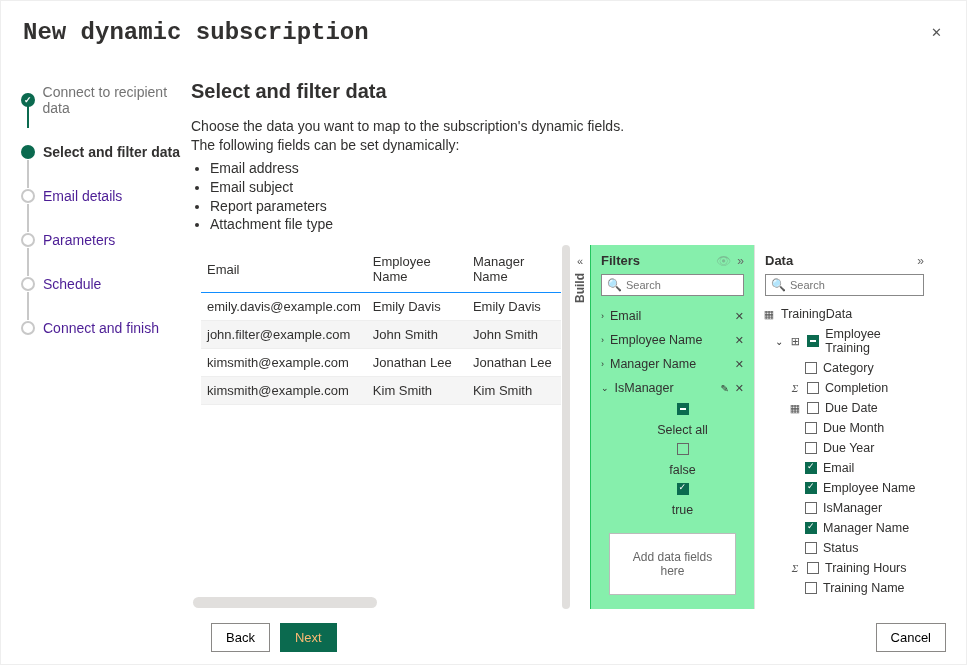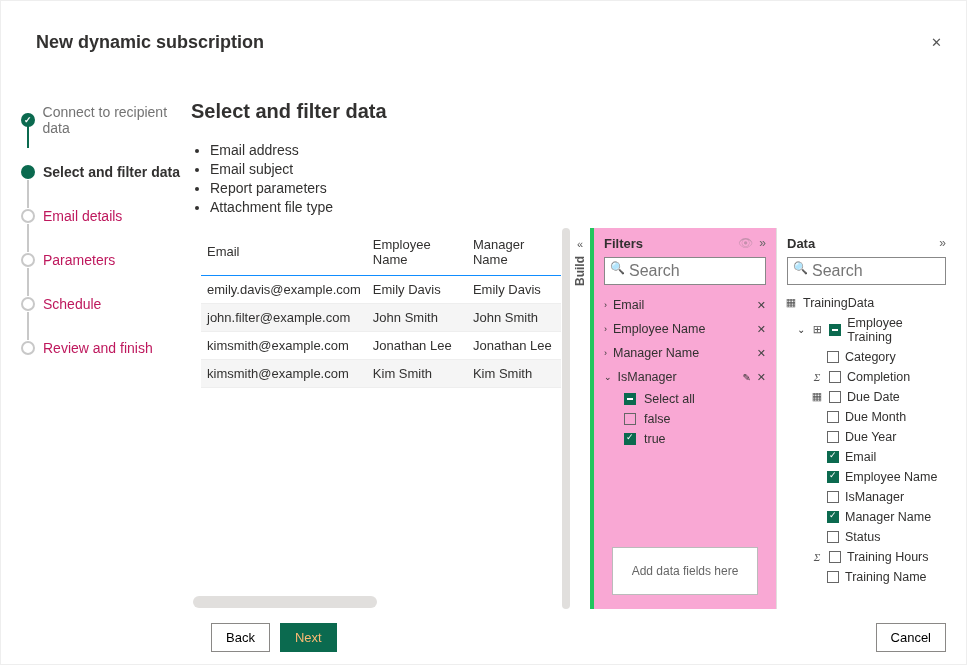--- a/index.html
+++ b/index.html
@@ -1,27 +1,27 @@
 <!DOCTYPE html>
 <html><head>
 <meta charset="utf-8">
 <style>
   * { box-sizing: border-box; }
   html, body { margin:0; padding:0; height:100%; font-family:"Segoe UI",Arial,sans-serif; font-size:13px; color:#323130; background:#fff; }
   .dialog { width:967px; height:665px; display:flex; flex-direction:column; border:1px solid #eee; position:relative; }
   .header { display:flex; align-items:center; justify-content:space-between; padding:14px 18px 10px; }
-  .header h1 { font-size:18px; font-weight:600; margin:17px; }
+  .header h1 { font-size:24px; font-weight:600; margin:4px;font-family:Liberation Mono, monospace; }
   .close-x { font-size:13px; color:#555; cursor:pointer; padding:4px 6px; }
   .body { display:flex; flex:1; overflow:hidden; }
   .steps { width:190px; padding:24px 0 0 20px; position:relative; }
   .step { display:flex; align-items:center; margin-bottom:28px; position:relative; }
   .step .dot { width:14px; height:14px; border:2px solid #c8c8c8; border-radius:50%; margin-right:8px; background:#fff; position:relative; z-index:2; display:flex; align-items:center; justify-content:center;}
   .step .line { position:absolute; left:6px; top:16px; width:2px; height:28px; background:#c8c8c8; z-index:1; }
   .step:last-child .line{ display:none;}
-  .step .label { font-size:14px; color:#be185d; }
+  .step .label { font-size:14px; color:#4c1d95; }
   .step.done .dot { background:#0b6a4f; border-color:#0b6a4f; }
   .step.done .dot::after { content:"✓"; font-size:9px; color:#fff; font-weight:bold;}
   .step.done .line { background:#0b6a4f;}
   .step.done .label { color:#737373; }
   .step.active .dot { background:#0b6a4f; border-color:#0b6a4f; }
   .step.active .label { font-weight:600; color:#323130; }
   .main { flex:1; display:flex; flex-direction:column; padding:20px 8px 0 0; overflow:hidden; }
   .main h2 { font-size:20px; font-weight:600; margin:0 0 14px; }
   .instr { font-size:14px; line-height:1.35; max-width:440px; }
   .instr ul { margin:4px 0 0 19px; padding:0; }
@@ -30,33 +30,33 @@
   .tbl { width:100%; border-collapse:collapse; font-size:13px; }
   .tbl th { text-align:left; font-weight:400; padding:8px 6px; border-bottom:1px solid #118dff; }
   .tbl td { padding:6px 6px; border-bottom:1px solid #eee; }
   .tbl tr:nth-child(even) td { background:#f5f5f5;}
   .tblscroll{ overflow:auto; height:380px; padding-left:8px;}
   .hscroll{height:12px; background:#e1dfdd; width:50%; border-radius:6px; margin-top:auto;}
   .rightscroller{ width:8px; background:#e1dfdd; border-radius:4px;}
   .build-tab { display:flex; flex-direction:column; align-items:center; width:20px; padding-top:10px; gap:6px; }
   .build-tab .chev{ font-size:11px; color:#555; cursor:pointer;}
   .build-tab .txt { writing-mode:vertical-rl; transform:rotate(180deg); font-size:12px; font-weight:600; color:#555; }
-  .panel { width:186px; background:#f9a8d4; display:flex; flex-direction:column; border-left:4px solid #22c55e; }
+  .panel { width:164px; background:#86efac; display:flex; flex-direction:column; border-left:1px solid #22c55e; }
   .panel-head { display:flex; align-items:center; justify-content:space-between; padding:8px 10px 6px; }
   .panel-head .ttl { font-weight:600; font-size:13px;}
   .panel-head .icons{ display:flex; gap:6px; color:#666; font-size:12px;}
   .panel-head .icons span{ cursor:pointer;}
   .search { margin:0 10px 8px; position:relative; }
-  .search input { width:100%; padding:4px 6px 4px 24px; border:1px solid #888; font-size:16px;}
+  .search input { width:100%; padding:4px 6px 4px 24px; border:1px solid #888; font-size:11px;}
   .search .mg { position:absolute; left:6px; top:4px; font-size:12px; color:#555; }
   .filter-item { display:flex; align-items:center; justify-content:space-between; padding:5px 10px; font-size:12.5px; }
   .filter-item .l { display:flex; align-items:center; gap:6px;}
   .filter-item .chv{ font-size:9px;}
   .filter-item .x { color:#444; cursor:pointer; font-size:11px;}
-  .sub { padding:3px 10px 3px 30px; font-size:12.5px; display:flex; align-items:center; gap:8px;}
+  .sub { padding:3px 10px 3px 30px; font-size:12.5px; display:flex; align-items:center; gap:8px;flex-direction:column;}
   .cbx{ width:12px; height:12px; border:1px solid #666; display:inline-block; vertical-align:middle; position:relative;}
   .cbx.checked{ background:#0b6a4f; border-color:#0b6a4f;}
   .cbx.checked::after{ content:"✓"; color:#fff; font-size:9px; position:absolute; left:1px; top:-2px;}
   .cbx.indet{ background:#0b6a4f; border-color:#0b6a4f;}
   .cbx.indet::after{ content:""; position:absolute; left:2px; right:2px; top:4px; height:2px; background:#fff;}
   .dropzone{ margin:auto 18px 14px; border:1px solid #bbb; background:#fff; text-align:center; padding:16px 18px; font-size:12px; color:#666;}
   .data-panel { width:180px; background:#fff; display:flex; flex-direction:column; border-left:1px solid #e1dfdd; }
   .tree { padding:0 6px; font-size:12.5px; overflow:auto;}
   .tree-row{ display:flex; align-items:center; gap:6px; padding:3px 0;}
   .tree-row .ico{ font-size:11px; color:#555; width:12px; text-align:center;}
@@ -98,26 +98,27 @@
           <span class="label">Parameters</span>
           <span class="line"></span>
         </div>
         <div class="step ">
           <span class="dot"></span>
           <span class="label">Schedule</span>
           <span class="line"></span>
         </div>
         <div class="step ">
           <span class="dot"></span>
-          <span class="label">Review and finish</span>
+          <span class="label">Connect and finish</span>
         </div>
       </div>
     <div class="main">
       <h2>Select and filter data</h2>
       <div class="instr">
+        <span>Choose the data you want to map to the subscription's dynamic fields. The following fields can be set dynamically:</span>
         <ul id="bullets">
             <li>Email address</li>
             <li>Email subject</li>
             <li>Report parameters</li>
             <li>Attachment file type</li>
           </ul>
       </div>
 
       <div class="work">
         <div class="tablewrap">

